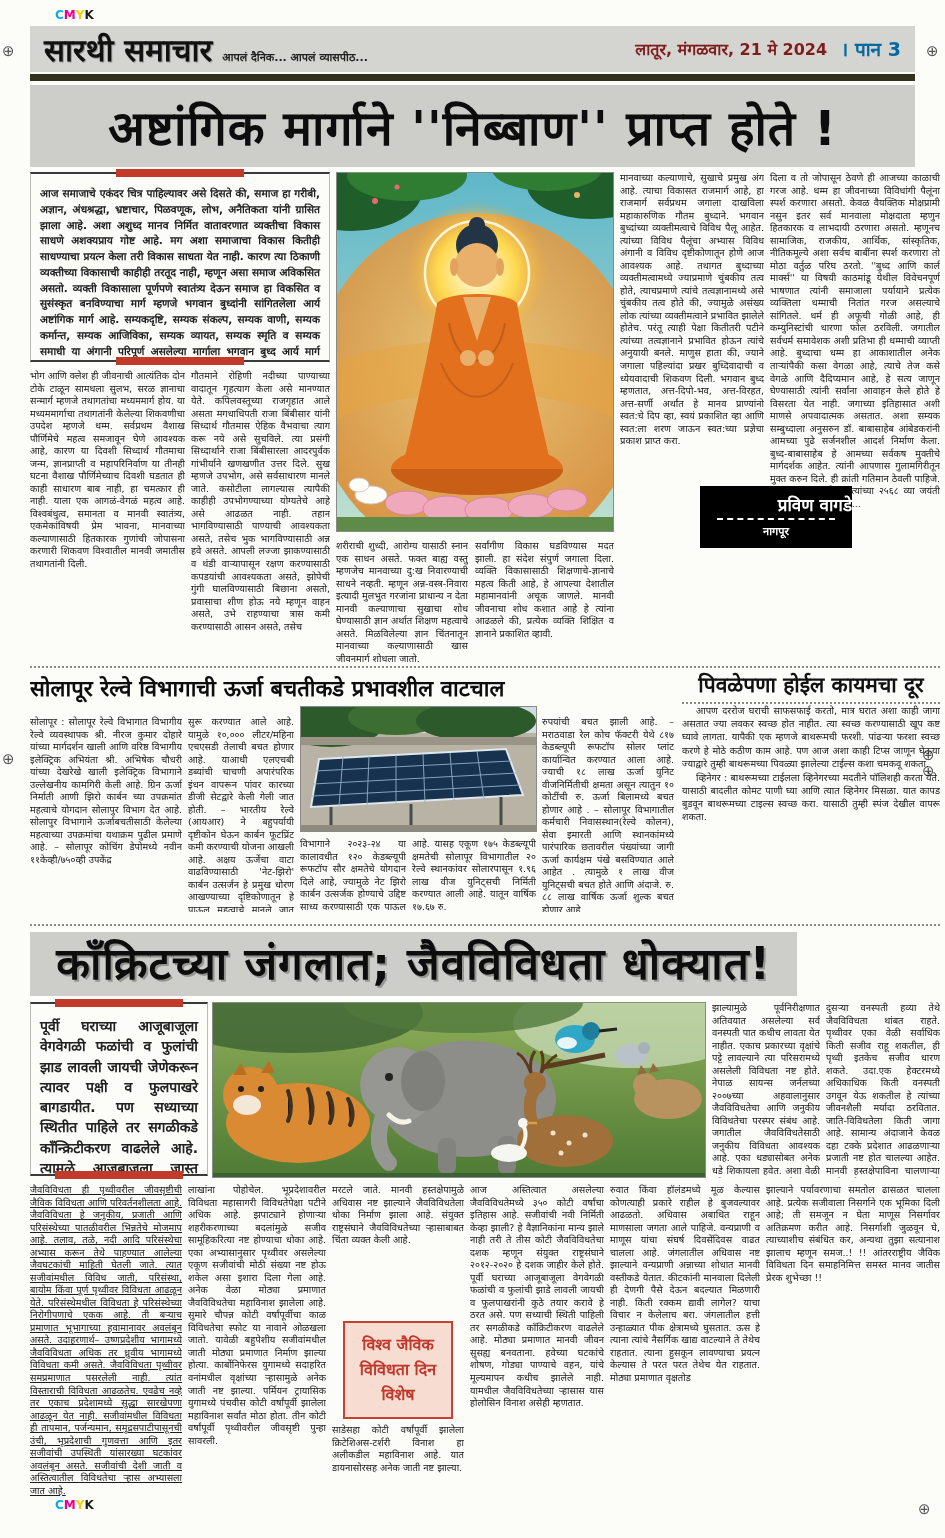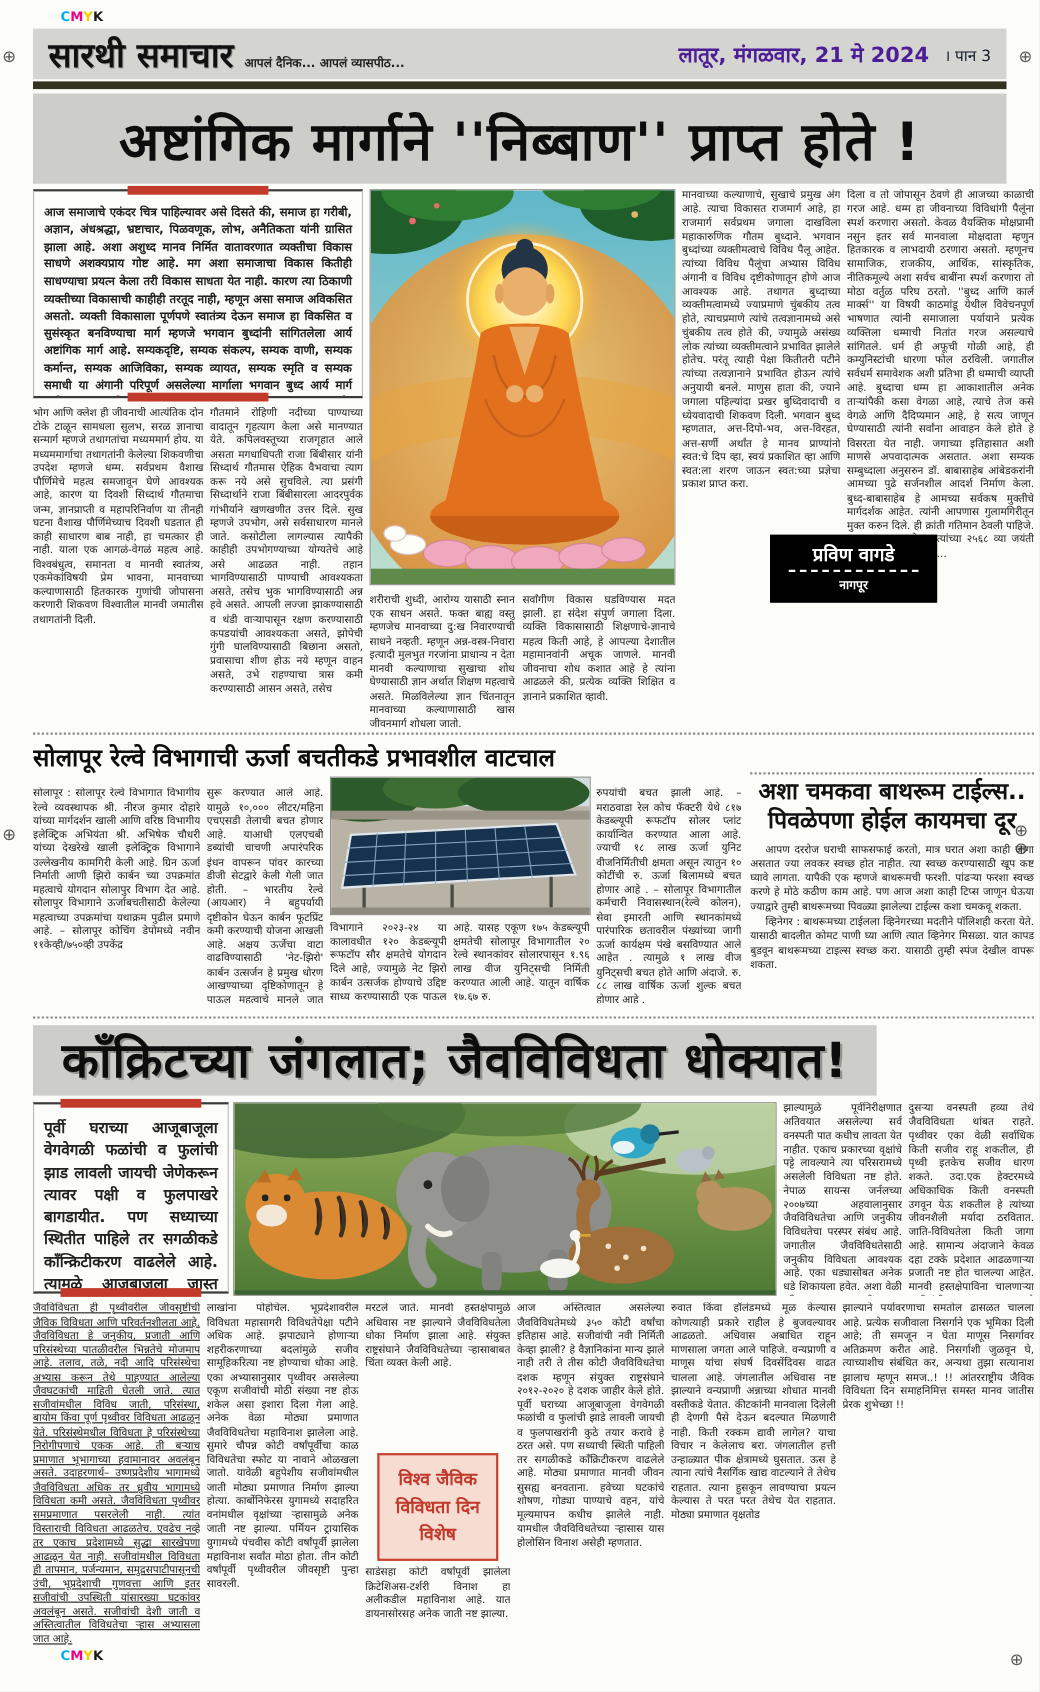--- a/index.html
+++ b/index.html
@@ -8,22 +8,22 @@
   .abs{position:absolute;}
   .reg{position:absolute;font-size:15px;color:#555;line-height:1;}
   .cmyk{position:absolute;font-weight:bold;font-size:12px;letter-spacing:0px;font-family:"DejaVu Sans",sans-serif;}
   .cmyk span{display:inline-block;}
   .c-c{color:#00aeef}.c-m{color:#ec008c}.c-y{color:#f4d000}.c-k{color:#1a1a1a}
 
   #mast{left:30px;top:26px;width:885px;height:46px;background:#d4d4d1;display:flex;align-items:center;padding:0 14px;box-sizing:border-box;}
   .mast-title{font-size:31px;font-weight:900;color:#111;text-shadow:1px 1px 0 #999;white-space:nowrap;}
   .mast-tag{font-size:11px;font-weight:bold;color:#222;margin:14px 0 0 10px;white-space:nowrap;}
   .mast-right{margin-left:auto;display:flex;align-items:center;gap:14px;}
-  .mast-date{font-size:19px;font-weight:900;color:#4c1d95;white-space:nowrap;}
-  .mast-page{font-size:14px;font-weight:normal;color:#0f172a;white-space:nowrap;}
+  .mast-date{font-size:16px;font-weight:900;color:#7f1d1d;white-space:nowrap;}
+  .mast-page{font-size:19px;font-weight:bold;color:#0369a1;white-space:nowrap;}
 
   #darkbar{left:30px;top:74px;width:885px;height:7px;background:#32321f;}
 
   #h1box{left:30px;top:85px;width:885px;height:82px;background:#cdcdca;display:flex;align-items:center;justify-content:center;}
   .h1text{font-size:48px;font-weight:900;color:#0d0d0d;letter-spacing:1px;white-space:nowrap;}
 
   .introbox{border-left:1px solid #b9b9b6;border-right:1px solid #b9b9b6;border-top:2px solid #3a3a38;border-bottom:2px solid #3a3a38;
             box-sizing:border-box;background:#fcfcf9;}
   .redbar{position:absolute;left:50%;transform:translateX(-50%);width:128px;height:8px;background:#c23b2a;}
   .redbar.top{top:-5px;} .redbar.bot{bottom:-5px;}
@@ -40,21 +40,21 @@
   .col{position:absolute;text-align:justify;font-size:9.5px;line-height:1.32;color:#1c1c1c;overflow:hidden;}
   #colA{left:30px;top:370px;width:155px;height:292px;}
   #colB{left:191px;top:370px;width:139px;height:292px;}
   #colC{left:336px;top:540px;width:132px;height:122px;}
   #colD{left:475px;top:540px;width:139px;height:122px;}
   #colE{left:620px;top:172px;width:144px;height:490px;}
   #colF{left:770px;top:172px;width:170px;height:490px;}
 
   #byline{left:700px;top:486px;width:152px;height:62px;background:#000;color:#fff;text-align:center;z-index:3;
           display:flex;flex-direction:column;justify-content:center;}
-  .byline-name{font-size:17px;font-weight:900;line-height:1.1;}
+  .byline-name{font-size:17px;font-weight:900;line-height:1.1;text-align:right;}
   .byline-sep{border-top:2px dashed #fff;width:78%;margin:3px auto;}
   .byline-place{font-size:11px;font-weight:bold;}
 
   .dotsep{position:absolute;border-top:2px dotted #8a8a86;}
   #sep1{left:30px;top:666px;width:910px;}
   #sep2{left:30px;top:924px;width:910px;}
   #sepSb{left:682px;top:702px;width:258px;border-top:2px dotted #8a8a86;}
 
   #h2{left:30px;top:672px;width:648px;height:36px;font-size:22px;font-weight:900;color:#0d0d0d;white-space:nowrap;overflow:hidden;}
   #colR1{left:30px;top:716px;width:152px;height:196px;}
@@ -230,21 +230,20 @@
       <rect x="0" y="118" width="237" height="8" fill="#8e8a7e"></rect>
     </svg>
   </div>
 
   <div id="colR3a" class="col">विभागाने २०२३-२४ या कालावधीत १२० केडब्ल्यूपी रूफटॉप सौर क्षमतेचे योगदान दिले आहे, ज्यामुळे नेट झिरो कार्बन उत्सर्जक होण्याचे उद्दिष्ट साध्य करण्यासाठी एक पाऊल जोडले</div>
   <div id="colR3b" class="col">आहे. यासह एकूण १७५ केडब्ल्यूपी क्षमतेची सोलापूर विभागातील २० रेल्वे स्थानकांवर सोलारपासून १.९६ लाख वीज युनिट्सची निर्मिती करण्यात आली आहे. यातून वार्षिक १७.६७ रु.</div>
   <div id="colR4" class="col">रुपयांची बचत झाली आहे. – मराठवाडा रेल कोच फॅक्टरी येथे ८१७ केडब्ल्यूपी रूफटॉप सोलर प्लांट कार्यान्वित करण्यात आला आहे. ज्याची १८ लाख ऊर्जा युनिट वीजनिर्मितीची क्षमता असून त्यातुन १० कोटींची रु. ऊर्जा बिलामध्ये बचत होणार आहे . – सोलापूर विभागातील कर्मचारी निवासस्थान(रेल्वे कोलन), सेवा इमारती आणि स्थानकांमध्ये पारंपारिक छतावरील पंख्यांच्या जागी ऊर्जा कार्यक्षम पंखे बसविण्यात आले आहेत . त्यामुळे १ लाख वीज युनिट्सची बचत होते आणि अंदाजे. रु. ८८ लाख वार्षिक ऊर्जा शुल्क बचत होणार आहे .</div>
 
   <div id="sepSb" class="abs"></div>
   <div id="sidebar" class="abs">
-    <div class="sb-h">अशा चमकवा बाथरूम टाईल्स..</div>
     <div class="sb-h2">पिवळेपणा होईल कायमचा दूर</div>
     <div class="sb-body">
       <p>आपण दररोज घराची साफसफाई करतो, मात्र घरात अशा काही जागा असतात ज्या लवकर स्वच्छ होत नाहीत. त्या स्वच्छ करण्यासाठी खूप कष्ट घ्यावे लागता. यापैकी एक म्हणजे बाथरूमची फरशी. पांढऱ्या फरशा स्वच्छ करणे हे मोठे कठीण काम आहे. पण आज अशा काही टिप्स जाणून घेऊया ज्याद्वारे तुम्ही बाथरूमच्या पिवळ्या झालेल्या टाईल्स कशा चमकवू शकता.</p>
       <p>व्हिनेगर : बाथरूमच्या टाईलला व्हिनेगरच्या मदतीने पॉलिशही करता येते. यासाठी बादलीत कोमट पाणी घ्या आणि त्यात व्हिनेगर मिसळा. यात कापड बुडवून बाथरूमच्या टाइल्स स्वच्छ करा. यासाठी तुम्ही स्पंज देखील वापरू शकता.</p>
     </div>
   </div>
 
   <div id="sep2" class="dotsep"></div>
 
   <div id="h3box" class="abs">

